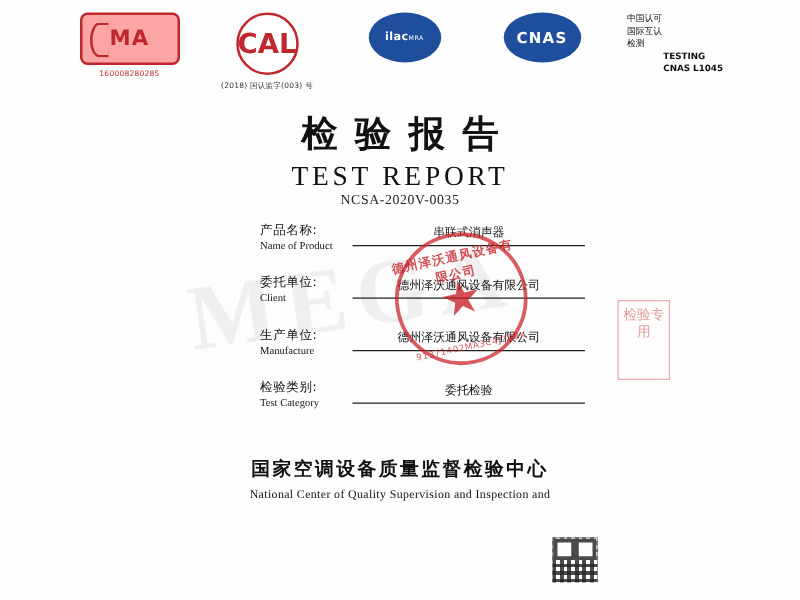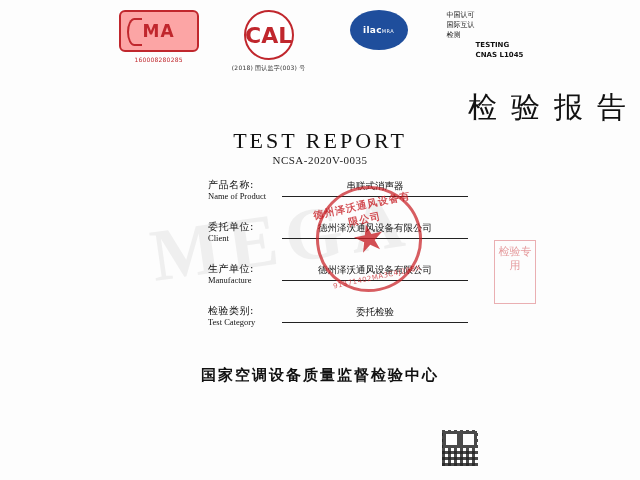--- a/index.html
+++ b/index.html
@@ -141,24 +141,24 @@
     white-space: nowrap;
   }
   .cnas-text .b { font-weight: bold; margin-left: 29px; }
 
   
   .title-cn {
     position: absolute;
     top: 88px;
     left: 0;
     width: 640px;
-    text-align: right;
+    text-align: center;
     font-family: "DejaVu Sans", sans-serif;
     font-size: 29px;
-    font-weight: normal;
+    font-weight: bold;
     letter-spacing: 14px;
     text-indent: 14px;
     color: #111;
   }
   .title-en {
     position: absolute;
     top: 128px;
     left: 0;
     width: 640px;
     text-align: center;
@@ -378,20 +378,23 @@
       <div class="mark-caption dark">(2018) 国认监字(003) 号</div>
     </div>
 
     <div class="logo-block">
       <div class="mark-ilac">
         <span>ilac</span>
         <span class="sub">MRA</span>
       </div>
     </div>
 
+    <div class="logo-block">
+      <div class="mark-cnas">CNAS</div>
+    </div>
 
     <div class="cnas-text">
       <div>中国认可</div>
       <div>国际互认</div>
       <div>检测</div>
       <div class="b">TESTING</div>
       <div class="b">CNAS L1045</div>
     </div>
 
   </div>
@@ -442,17 +445,18 @@
     <div class="ring"></div>
     <div class="arc-top">德州泽沃通风设备有限公司</div>
     <div class="star"></div>
     <div class="arc-bottom">91371402MA3C4J2R8K</div>
   </div>
 
   <div class="side-seal">检验专用</div>
 
   <div class="footer">
     <div class="org-cn">国家空调设备质量监督检验中心</div>
+    <div class="org-en1">National Center of Quality Supervision and Inspection and</div>
   </div>
 
   <div class="qr"></div>
 
 </div>
 
 </body></html>

